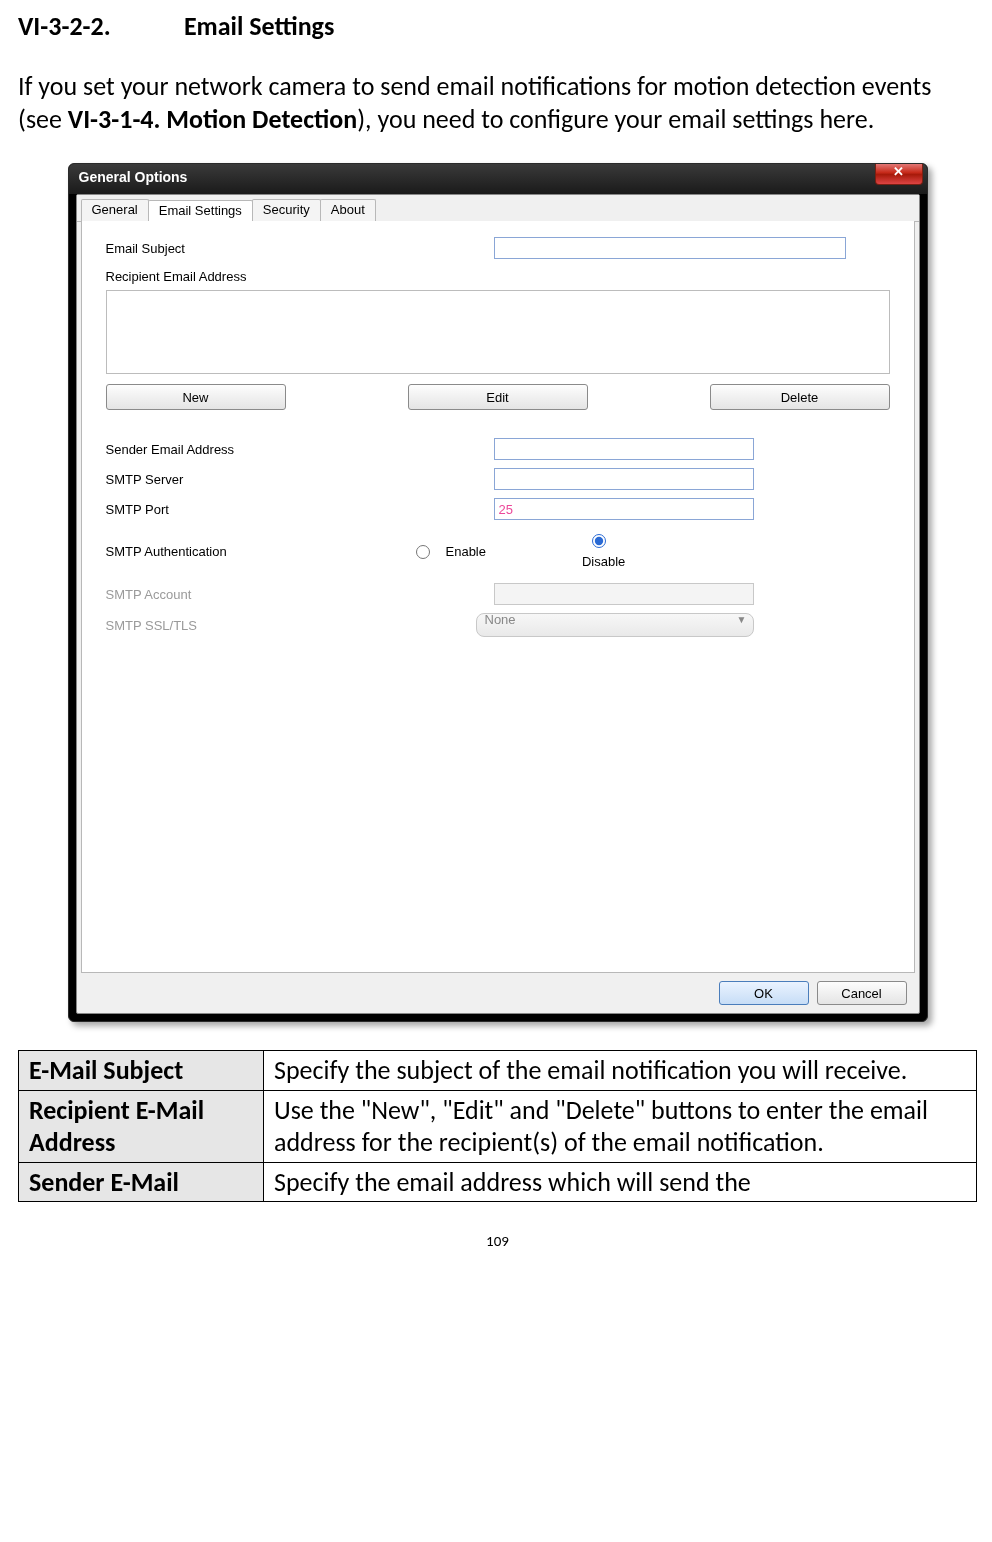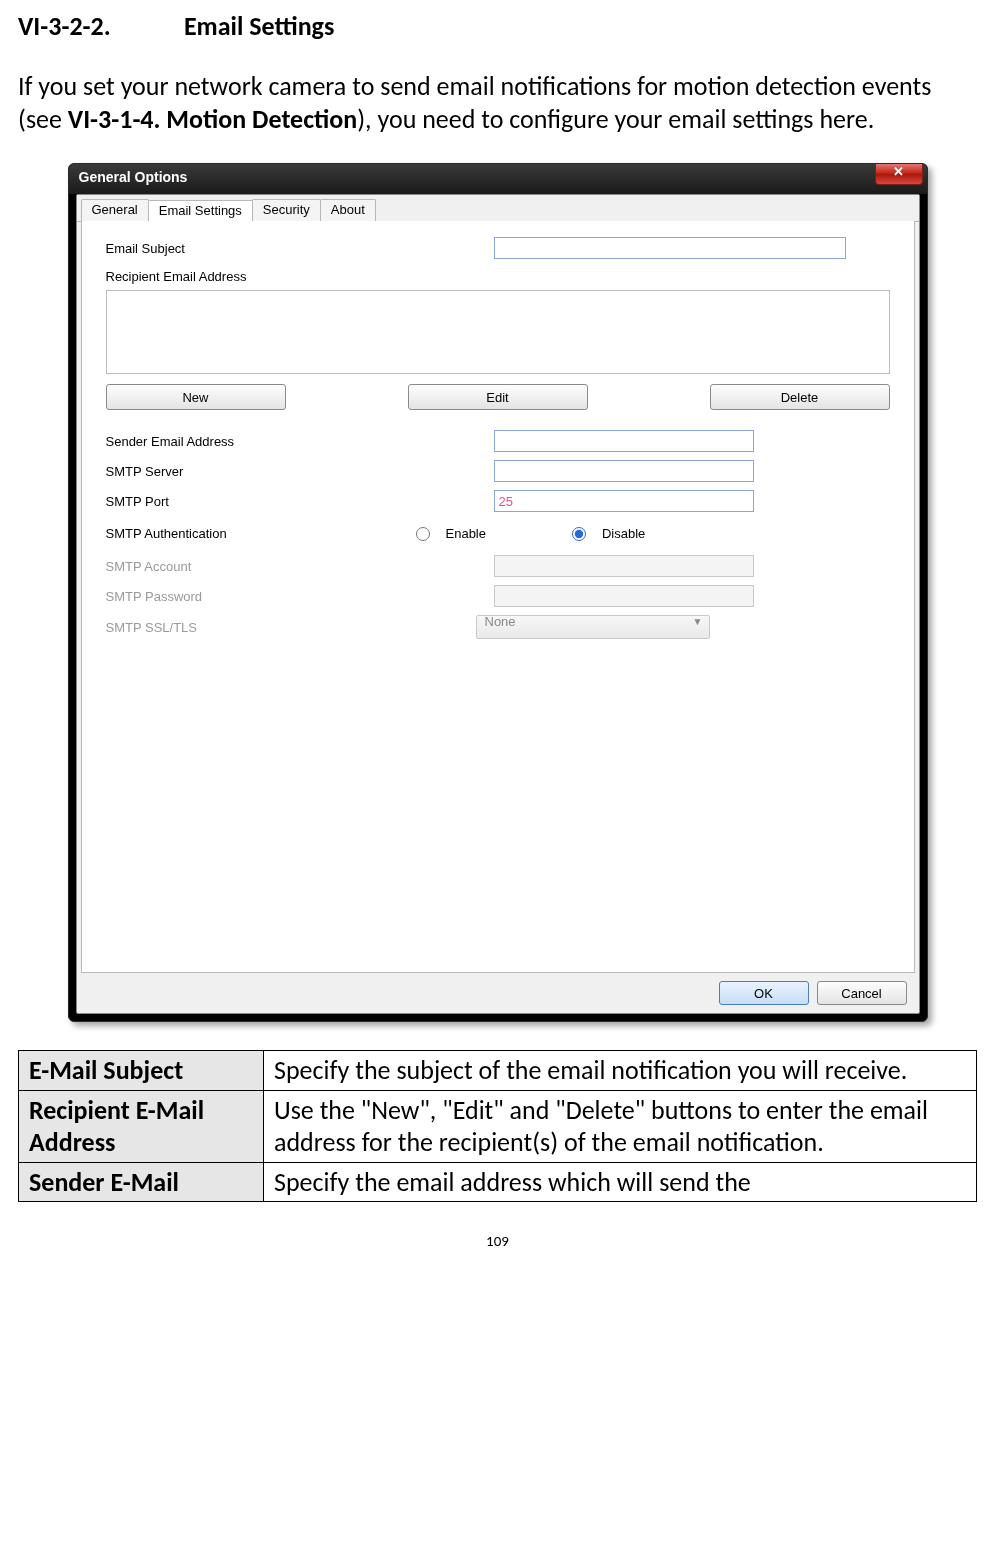--- a/index.html
+++ b/index.html
@@ -108,46 +108,46 @@
       color: #ec4899;
     }
     .inp.disabled { background:#f4f4f4; border-color:#c8c8c8; }
     .big-input { width: 352px; margin-left: 98px; }
     .list-box {
       border: 1px solid #bcbcbc;
       background: #fff;
       height: 84px;
       margin: 6px 0 10px 0;
     }
-    .btn-row { display: flex; justify-content: space-between; margin-bottom: 20px; }
+    .btn-row { display: flex; justify-content: space-between; margin-bottom: 28px; }
     .win-btn {
       width: 180px; height: 26px;
       border: 1px solid #8a8a8a;
       border-radius: 3px;
       background: linear-gradient(#fdfdfd,#e4e4e4);
       font-size: 13px;
       font-family: inherit;
       cursor: pointer;
     }
     .field-stack { margin-top: 8px; }
     .field-stack .row { margin-bottom: 8px; }
     .field-stack .inp { width: 260px; }
     .radio-row { display:flex; align-items:center; gap:6px; }
     .radio-row .rgroup { display:flex; align-items:center; gap:6px; margin-right: 80px; }
-    .radio-row .rgroup:last-child { margin-right: 0; }
+    .radio-row .rgroup:last-child { margin-right: 0; flex-direction: column; }
     input[type=radio] { accent-color: #2a6ad4; width:14px; height:14px; }
     label.rlabel { font-size: 13px; padding-left: 10px; }
     .select {
-      width: 234px; height: 24px;
+      width: 278px; height: 24px;
       border: 1px solid #c8c8c8;
       background: linear-gradient(#f7f7f7,#e9e9e9);
       display:flex; align-items:center; justify-content:space-between;
       padding: 0 6px 12px 8px;
       color: #888;
-      border-radius: 2px;
+      border-radius: 8px;
     }
     .chev { font-size: 10px; color:#888; }
     .footer {
       position: absolute;
       right: 12px; bottom: 8px;
       display: flex; gap: 8px;
     }
     .footer .win-btn { width: 90px; height: 24px; }
     .footer .win-btn.ok {
       border-color: #4a7dbb;
@@ -241,24 +241,20 @@
               <label class="rlabel">Enable</label>
             </div>
             <div class="rgroup">
               <input type="radio" name="auth" checked="" style="">
               <label class="rlabel">Disable</label>
             </div>
           </div>
         </div>
         <div class="row">
           <div class="lbl disabled">SMTP Account</div>
-          <input class="inp disabled" style="margin-left: 98px;" disabled="" value="">
-        </div>
-        <div class="row">
-          <div class="lbl disabled">SMTP Password</div>
           <input class="inp disabled" style="margin-left: 98px;" disabled="" value="">
         </div>
         <div class="row">
           <div class="lbl disabled">SMTP SSL/TLS</div>
           <div class="select" style="margin-left:80px;">
             <span>None</span>
             <span class="chev">▼</span>
           </div>
         </div>
       </div>

